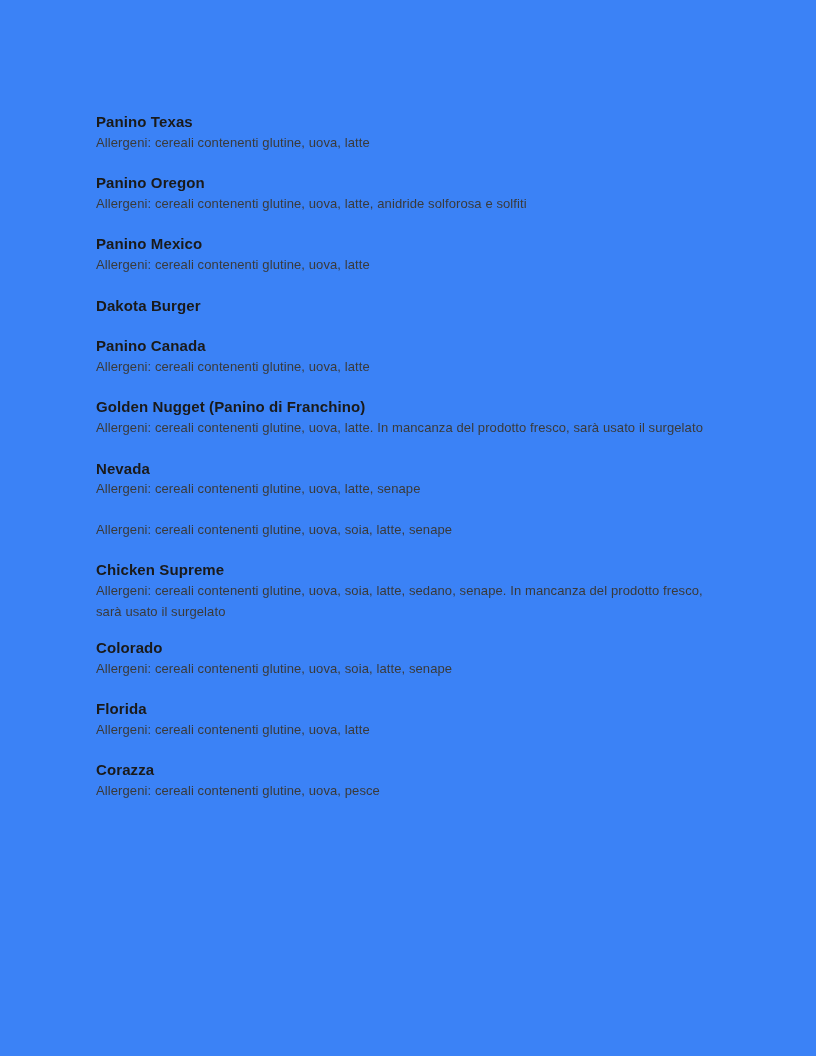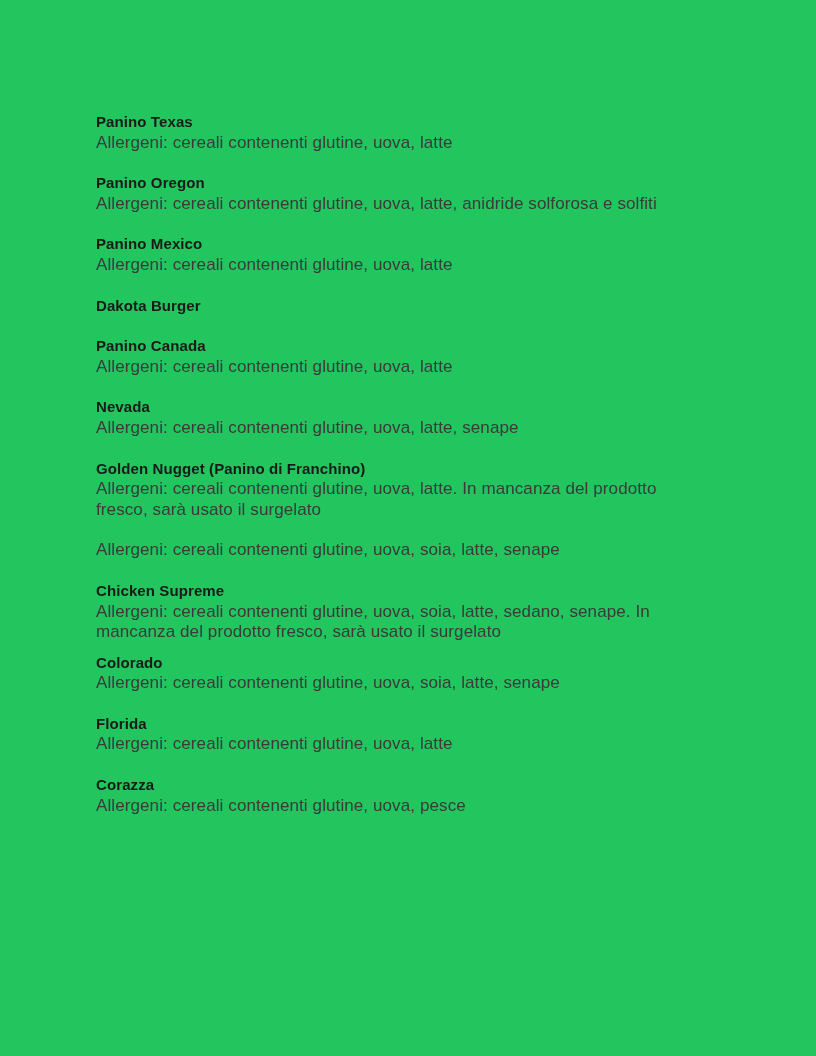--- a/index.html
+++ b/index.html
@@ -6,35 +6,35 @@
   html, body { background: #ffffff; }
   body {
     width: 816px;
     height: 1056px;
     font-family: "Liberation Sans", sans-serif;
     overflow: hidden;
   }
   .page {
     width: 816px;
     height: 1056px;
-    background: #22c55e;
+    background: #3b82f6;
     padding: 112px 96px 0 96px;
   }
   .menu-list { max-width: 612px; }
   .menu-item { margin-bottom: 20px; }
-  .menu-item.no-gap { margin-bottom: 10px; }
+  .menu-item.no-gap { margin-bottom: 16px; }
   .item-name {
     font-size: 15px;
     font-weight: bold;
     color: #1a1a1a;
     line-height: 20.6px;
     letter-spacing: 0.1px;
   }
   .item-allergens {
-    font-size: 17px;
+    font-size: 13px;
     font-weight: normal;
     color: #3a3a3a;
     line-height: 20.6px;
     letter-spacing: 0.1px;
   }
 </style>
 </head>
 <body>
 
 <div class="page">
@@ -58,27 +58,27 @@
     <article class="menu-item">
       <h3 class="item-name">Dakota Burger</h3>
     </article>
 
     <article class="menu-item">
       <h3 class="item-name">Panino Canada</h3>
       <p class="item-allergens">Allergeni: cereali contenenti glutine, uova, latte</p>
     </article>
 
     <article class="menu-item">
-      <h3 class="item-name">Nevada</h3>
-      <p class="item-allergens">Allergeni: cereali contenenti glutine, uova, latte, senape</p>
+      <h3 class="item-name">Golden Nugget (Panino di Franchino)</h3>
+      <p class="item-allergens">Allergeni: cereali contenenti glutine, uova, latte. In mancanza del prodotto fresco, sarà usato il surgelato</p>
     </article>
 
     <article class="menu-item">
-      <h3 class="item-name">Golden Nugget (Panino di Franchino)</h3>
-      <p class="item-allergens">Allergeni: cereali contenenti glutine, uova, latte. In mancanza del prodotto fresco, sarà usato il surgelato</p>
+      <h3 class="item-name">Nevada</h3>
+      <p class="item-allergens">Allergeni: cereali contenenti glutine, uova, latte, senape</p>
     </article>
 
 
     <article class="menu-item">
       <p class="item-allergens">Allergeni: cereali contenenti glutine, uova, soia, latte, senape</p>
     </article>
 
     <article class="menu-item no-gap">
       <h3 class="item-name">Chicken Supreme</h3>
       <p class="item-allergens">Allergeni: cereali contenenti glutine, uova, soia, latte, sedano, senape. In mancanza del prodotto fresco, sarà usato il surgelato</p>

